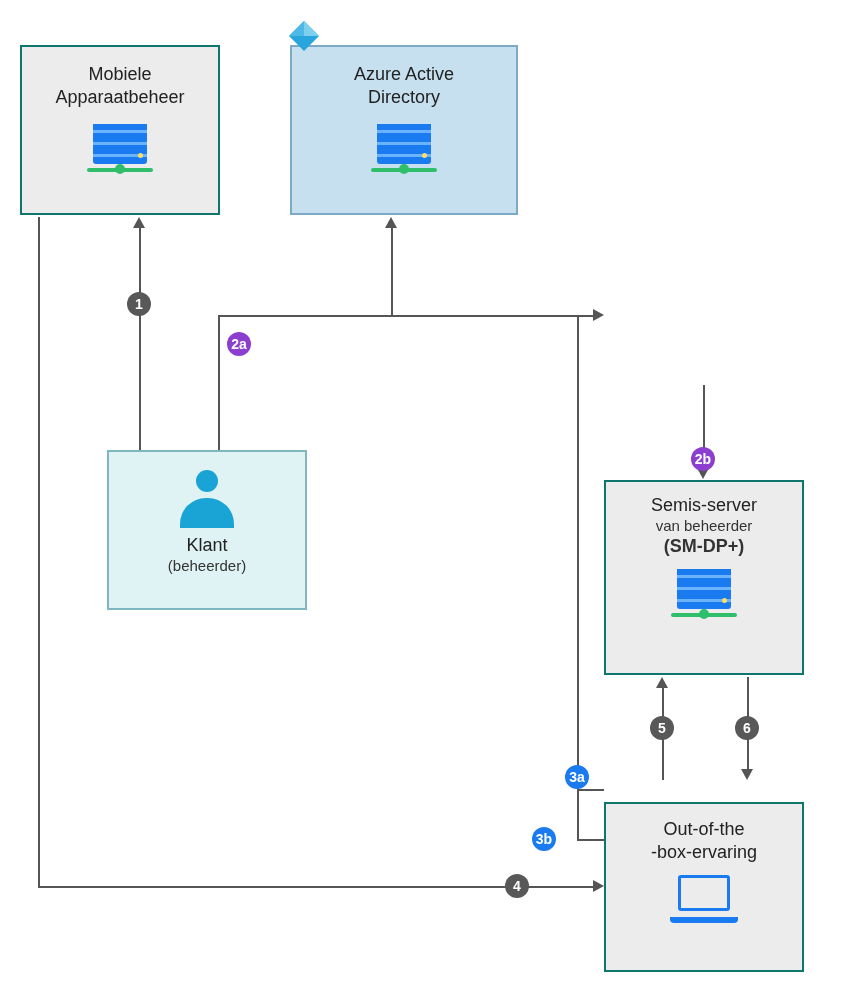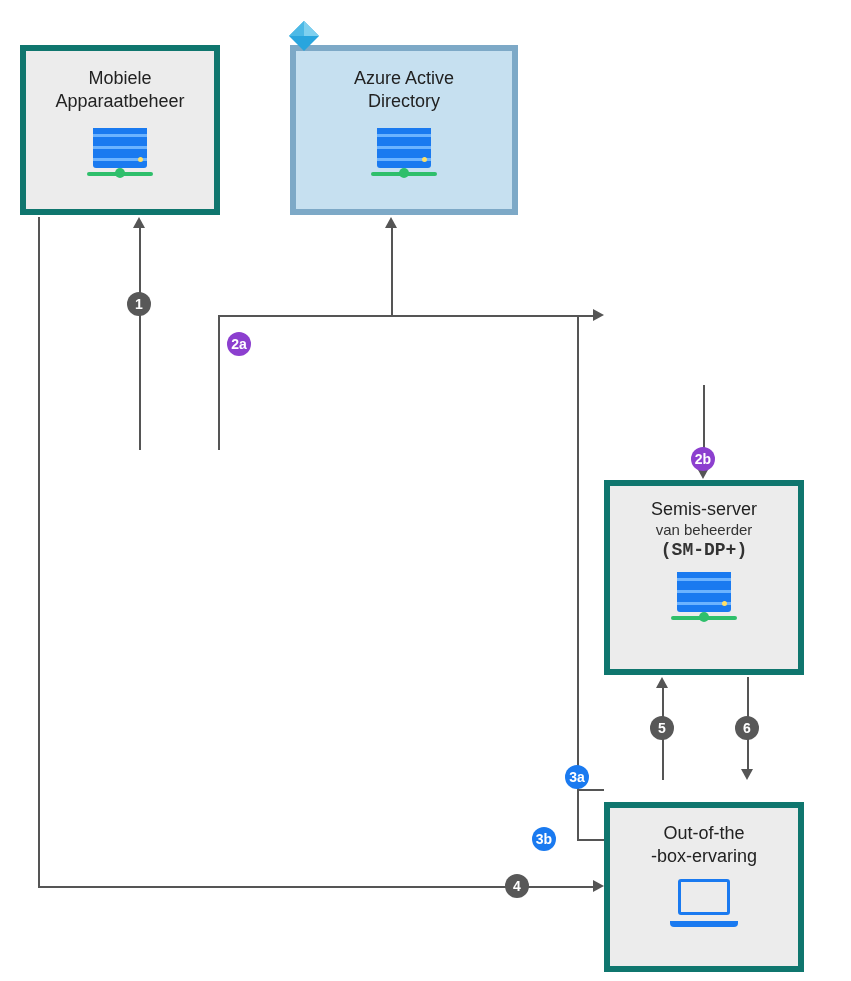--- a/index.html
+++ b/index.html
@@ -12,21 +12,21 @@
     font-size: 17px;
     color: #333;
   }
   .canvas {
     position: relative;
     width: 851px;
     height: 981px;
   }
   .box {
     position: absolute;
-    border: 6px solid #0f766e;
+    border: 2px solid #0f766e;
     background: #ececec;
     text-align: center;
     box-sizing: border-box;
   }
   .box-blue {
     background: #c6e0f0;
     border-color: #7da9c7;
   }
   .box-lightblue {
     background: #dff3f5;
@@ -37,21 +37,20 @@
     color: #222;
     line-height: 1.25;
   }
   .subtitle {
     font-size: 15px;
     color: #333;
   }
   .bold {
     font-weight: 700;
     font-size: 18px;
-    font-family: Liberation Mono, monospace;
   }
 
   
   .server-icon {
     position: relative;
     width: 66px;
     height: 52px;
     margin: 6px auto 0 auto;
   }
   .server-body {
@@ -183,20 +182,28 @@
   </div>
 
   <div class="diamond" style="left:289px; top:21px;">
     <svg viewBox="0 0 30 30" width="30" height="30">
       <polygon points="15,0 30,15 15,30 0,15" fill="#29a5de"></polygon>
       <polygon points="15,0 30,15 15,15" fill="#7fd0ef"></polygon>
       <polygon points="15,0 0,15 15,15" fill="#4cb9e6"></polygon>
     </svg>
   </div>
 
+  <div class="box box-lightblue" style="left:107px; top:450px; width:200px; height:160px; padding-top:8px;">
+    <div class="user-icon">
+      <div class="user-head"></div>
+        <div class="user-body"></div>
+    </div>
+    <div class="title" style="margin-top:4px;">Klant</div>
+    <div class="subtitle">(beheerder)</div>
+  </div>
 
 
   <div class="box" style="left:604px; top:480px; width:200px; height:195px; padding-top:12px;">
     <div class="title">Semis-server</div>
     <div class="subtitle">van beheerder</div>
     <div class="bold" style="margin-top:2px;">(SM-DP+)</div>
     <div class="server-icon" style="margin-top:12px;">
       <div class="server-body">
         <div class="server-slot s1"></div>
           <div class="server-slot s2"></div>

